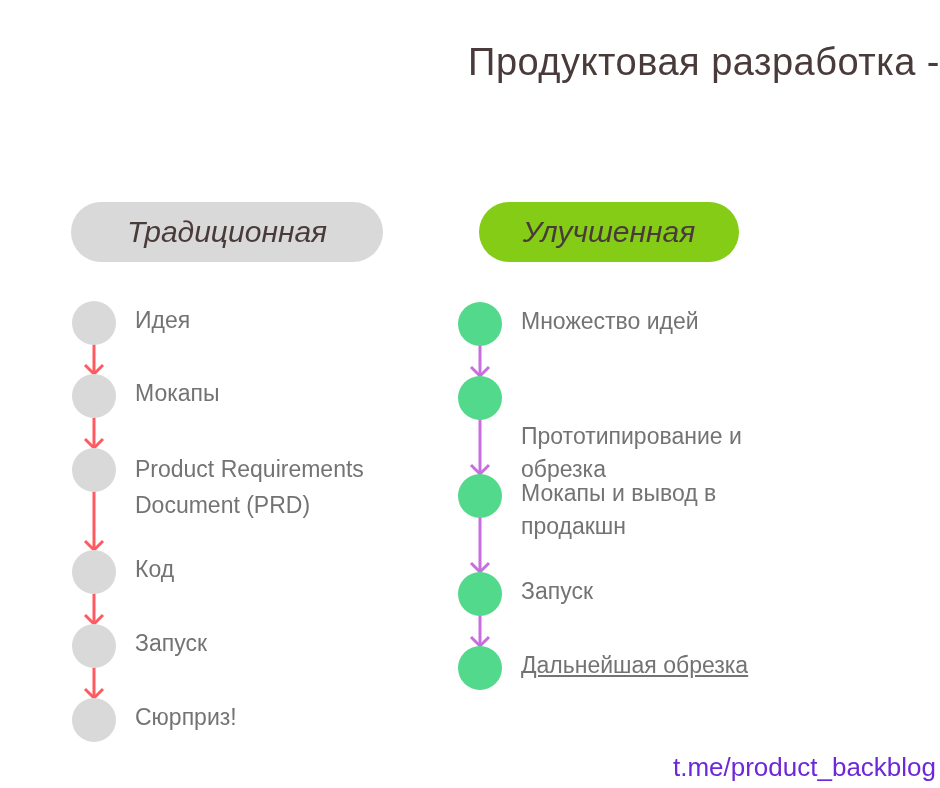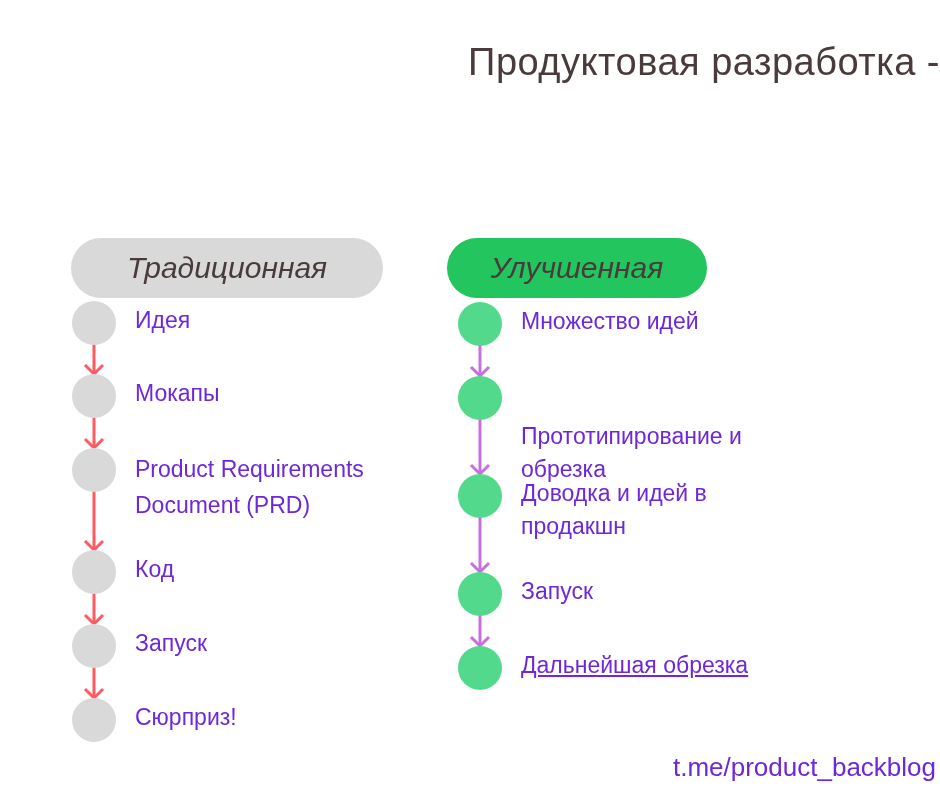--- a/index.html
+++ b/index.html
@@ -7,31 +7,31 @@
     width: 940px; height: 788px; background: #ffffff; position: relative; overflow: hidden;
     font-family: "Liberation Sans", "DejaVu Sans", sans-serif; color: #4a3b3b;
   }
   .title {
     position: absolute; left: 0; top: 30px; width: 940px; text-align: right;
     font-size: 38px; line-height: 64px; color: #4a3b3b; letter-spacing: 0.5px;
   }
   .pill {
     position: absolute; height: 60px; border-radius: 30px; top: 202px;
     display: flex; align-items: center; justify-content: center;
-    font-style: italic; font-size: 30px; color: #4a3b3b; margin-top: 36px;
+    font-style: italic; font-size: 30px; color: #4a3b3b;
   }
   .pill.trad { left: 71px; width: 312px; background: #d9d9d9; }
-  .pill.impr { left: 447px; width: 260px; background: #22c55e; }
+  .pill.impr { left: 479px; width: 260px; background: #84cc16; }
   .circle {
     position: absolute; width: 44px; height: 44px; border-radius: 50%;
   }
   .circle.grey { background: #d9d9d9; }
   .circle.green { background: #52d98c; }
   .label {
-    position: absolute; font-size: 23px; line-height: 33px; color: #6d28d9;
+    position: absolute; font-size: 23px; line-height: 33px; color: #737373;
   }
   svg.arrows { position: absolute; left: 0; top: 0; }
   .footer {
     position: absolute; right: 4px; top: 752px; font-size: 26px; color: #6d28d9;
   }
 </style>
 </head>
 <body>
 
 <div class="title">
@@ -120,21 +120,21 @@
   </div>
 
   <div class="circle green" style="left:458px; top:376px;"></div>
   <div class="label" style="left:521px; top:379px;margin-top:41px;">
     <div>Прототипирование и</div>
     <div>обрезка</div>
   </div>
 
   <div class="circle green" style="left:458px; top:474px;"></div>
   <div class="label" style="left:521px; top:477px;">
-    <div>Доводка и идей в</div>
+    <div>Мокапы и вывод в</div>
     <div>продакшн</div>
   </div>
 
   <div class="circle green" style="left:458px; top:572px;"></div>
   <div class="label" style="left:521px; top:575px;">
     <div>Запуск</div>
   </div>
 
   <div class="circle green" style="left:458px; top:646px;"></div>
   <div class="label" style="left:521px; top:649px;text-decoration:underline;">

